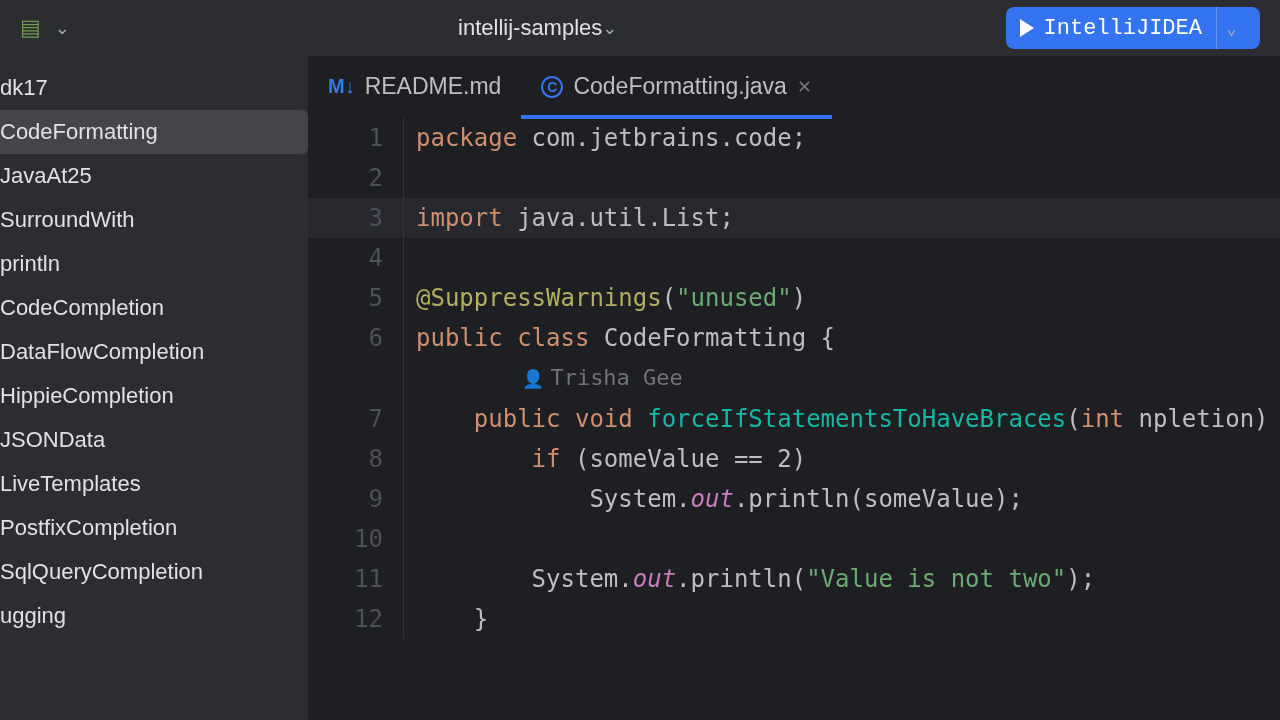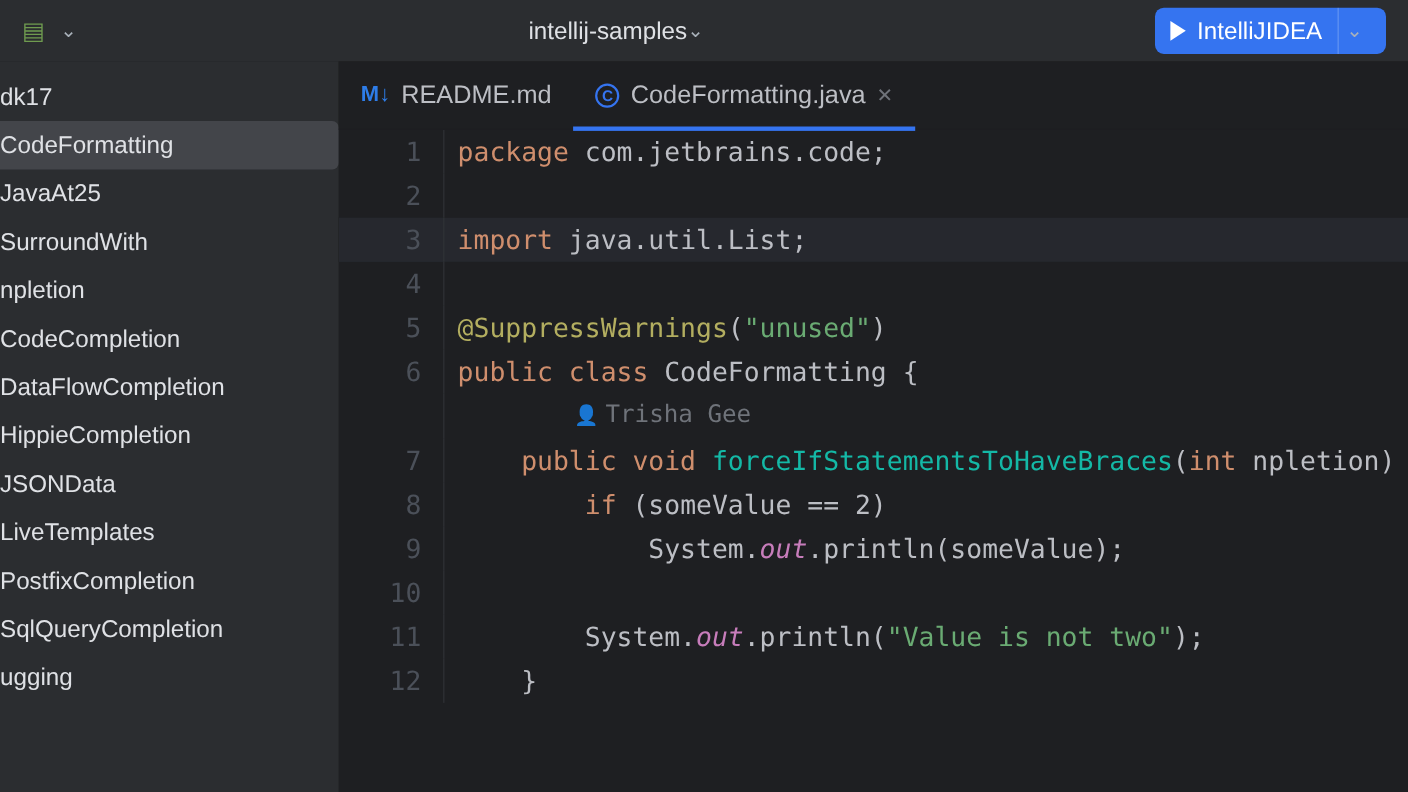--- a/index.html
+++ b/index.html
@@ -42,20 +42,21 @@
     display: flex;
     align-items: center;
     background: #3574f0;
     color: #fff;
     border-radius: 8px;
     height: 42px;
     padding: 0 14px;
     font-size: 22px;
     gap: 10px;
     font-weight: 500;
+    font-family: Liberation Mono, monospace;
   }
   .run-button .play {
     width: 0; height: 0;
     border-left: 14px solid #fff;
     border-top: 9px solid transparent;
     border-bottom: 9px solid transparent;
   }
   .run-button .chev-box {
     width: 30px; height: 42px;
     display: flex; align-items: center; justify-content: center;
@@ -194,21 +195,21 @@
     </div>
   </div>
 </div>
 
 <div class="main">
   <div class="sidebar" id="sidebar">
       <div class="sidebar-item">dk17</div>
       <div class="sidebar-item selected">CodeFormatting</div>
       <div class="sidebar-item">JavaAt25</div>
       <div class="sidebar-item">SurroundWith</div>
-      <div class="sidebar-item">npletion</div>
+      <div class="sidebar-item">println</div>
       <div class="sidebar-item">CodeCompletion</div>
       <div class="sidebar-item">DataFlowCompletion</div>
       <div class="sidebar-item">HippieCompletion</div>
       <div class="sidebar-item">JSONData</div>
       <div class="sidebar-item">LiveTemplates</div>
       <div class="sidebar-item">PostfixCompletion</div>
       <div class="sidebar-item">SqlQueryCompletion</div>
       <div class="sidebar-item">ugging</div>
     </div>
 

